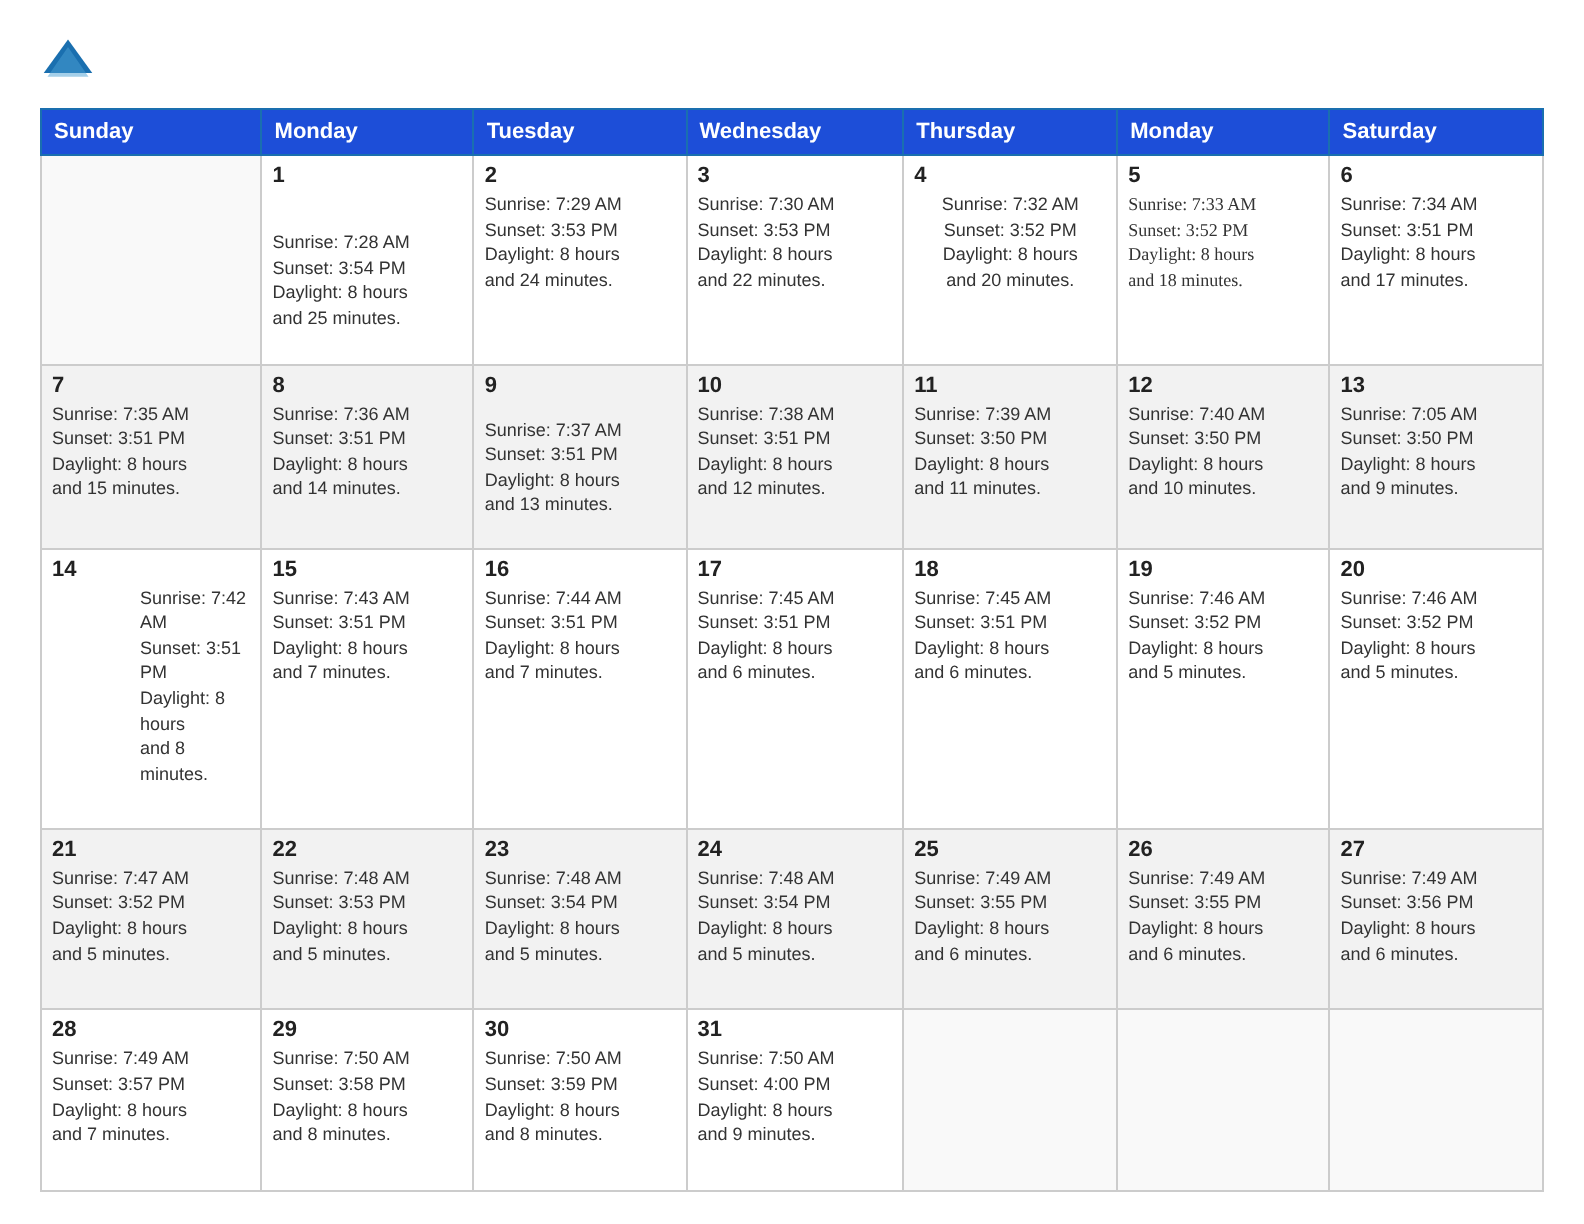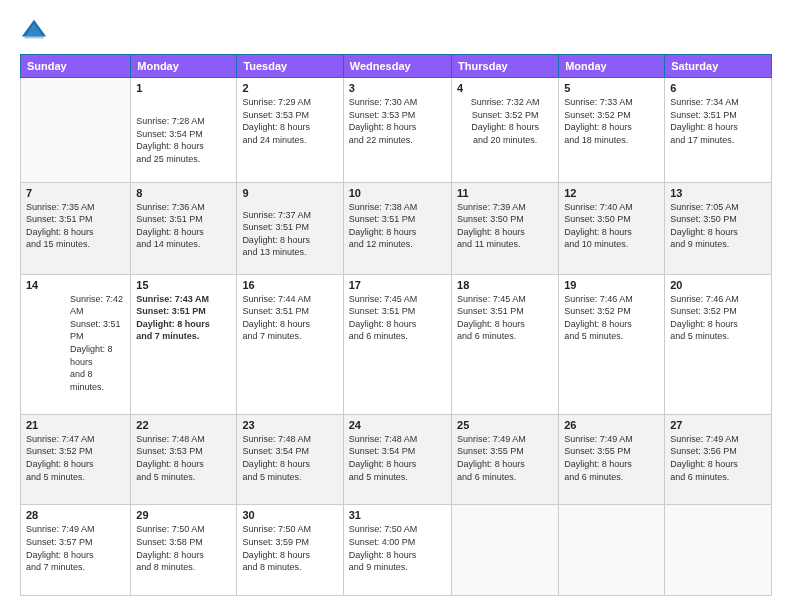--- a/index.html
+++ b/index.html
@@ -59,21 +59,21 @@
       font-size: 14px;
       color: #555;
     }
     .calendar {
       width: 100%;
       border-collapse: collapse;
       flex: 1;
       font-size: 9.5px;
     }
     .calendar th {
-      background: #8b5cf6;
+      background: #1d4ed8;
       color: #fff;
       text-align: left;
       padding: 5px 6px;
       font-size: 11px;
       font-weight: bold;
       border: 1px solid #1a6faf;
     }
     .calendar td {
       border: 1px solid #ccc;
       vertical-align: top;
@@ -159,21 +159,21 @@
           </td>
           <td>
             <span class="day-num">4</span>
             <div class="day-info" style="white-space: pre-line; text-align: center;">Sunrise: 7:32 AM
 Sunset: 3:52 PM
 Daylight: 8 hours
 and 20 minutes.</div>
           </td>
           <td>
             <span class="day-num">5</span>
-            <div class="day-info" style="white-space: pre-line;">Sunrise: 7:33 AM
+            <div class="day-info" style="white-space: pre-line; font-family: Liberation Serif, serif;">Sunrise: 7:33 AM
 Sunset: 3:52 PM
 Daylight: 8 hours
 and 18 minutes.</div>
           </td>
           <td>
             <span class="day-num">6</span>
             <div class="day-info" style="white-space: pre-line;">Sunrise: 7:34 AM
 Sunset: 3:51 PM
 Daylight: 8 hours
 and 17 minutes.</div>
@@ -233,21 +233,21 @@
         <tr>
           <td>
             <span class="day-num">14</span>
             <div class="day-info" style="white-space: pre-line; margin-left: 44px;">Sunrise: 7:42 AM
 Sunset: 3:51 PM
 Daylight: 8 hours
 and 8 minutes.</div>
           </td>
           <td>
             <span class="day-num">15</span>
-            <div class="day-info" style="white-space: pre-line; font-weight: bold;">Sunrise: 7:43 AM
+            <div class="day-info" style="white-space: pre-line;">Sunrise: 7:43 AM
 Sunset: 3:51 PM
 Daylight: 8 hours
 and 7 minutes.</div>
           </td>
           <td>
             <span class="day-num">16</span>
             <div class="day-info" style="white-space: pre-line;">Sunrise: 7:44 AM
 Sunset: 3:51 PM
 Daylight: 8 hours
 and 7 minutes.</div>

